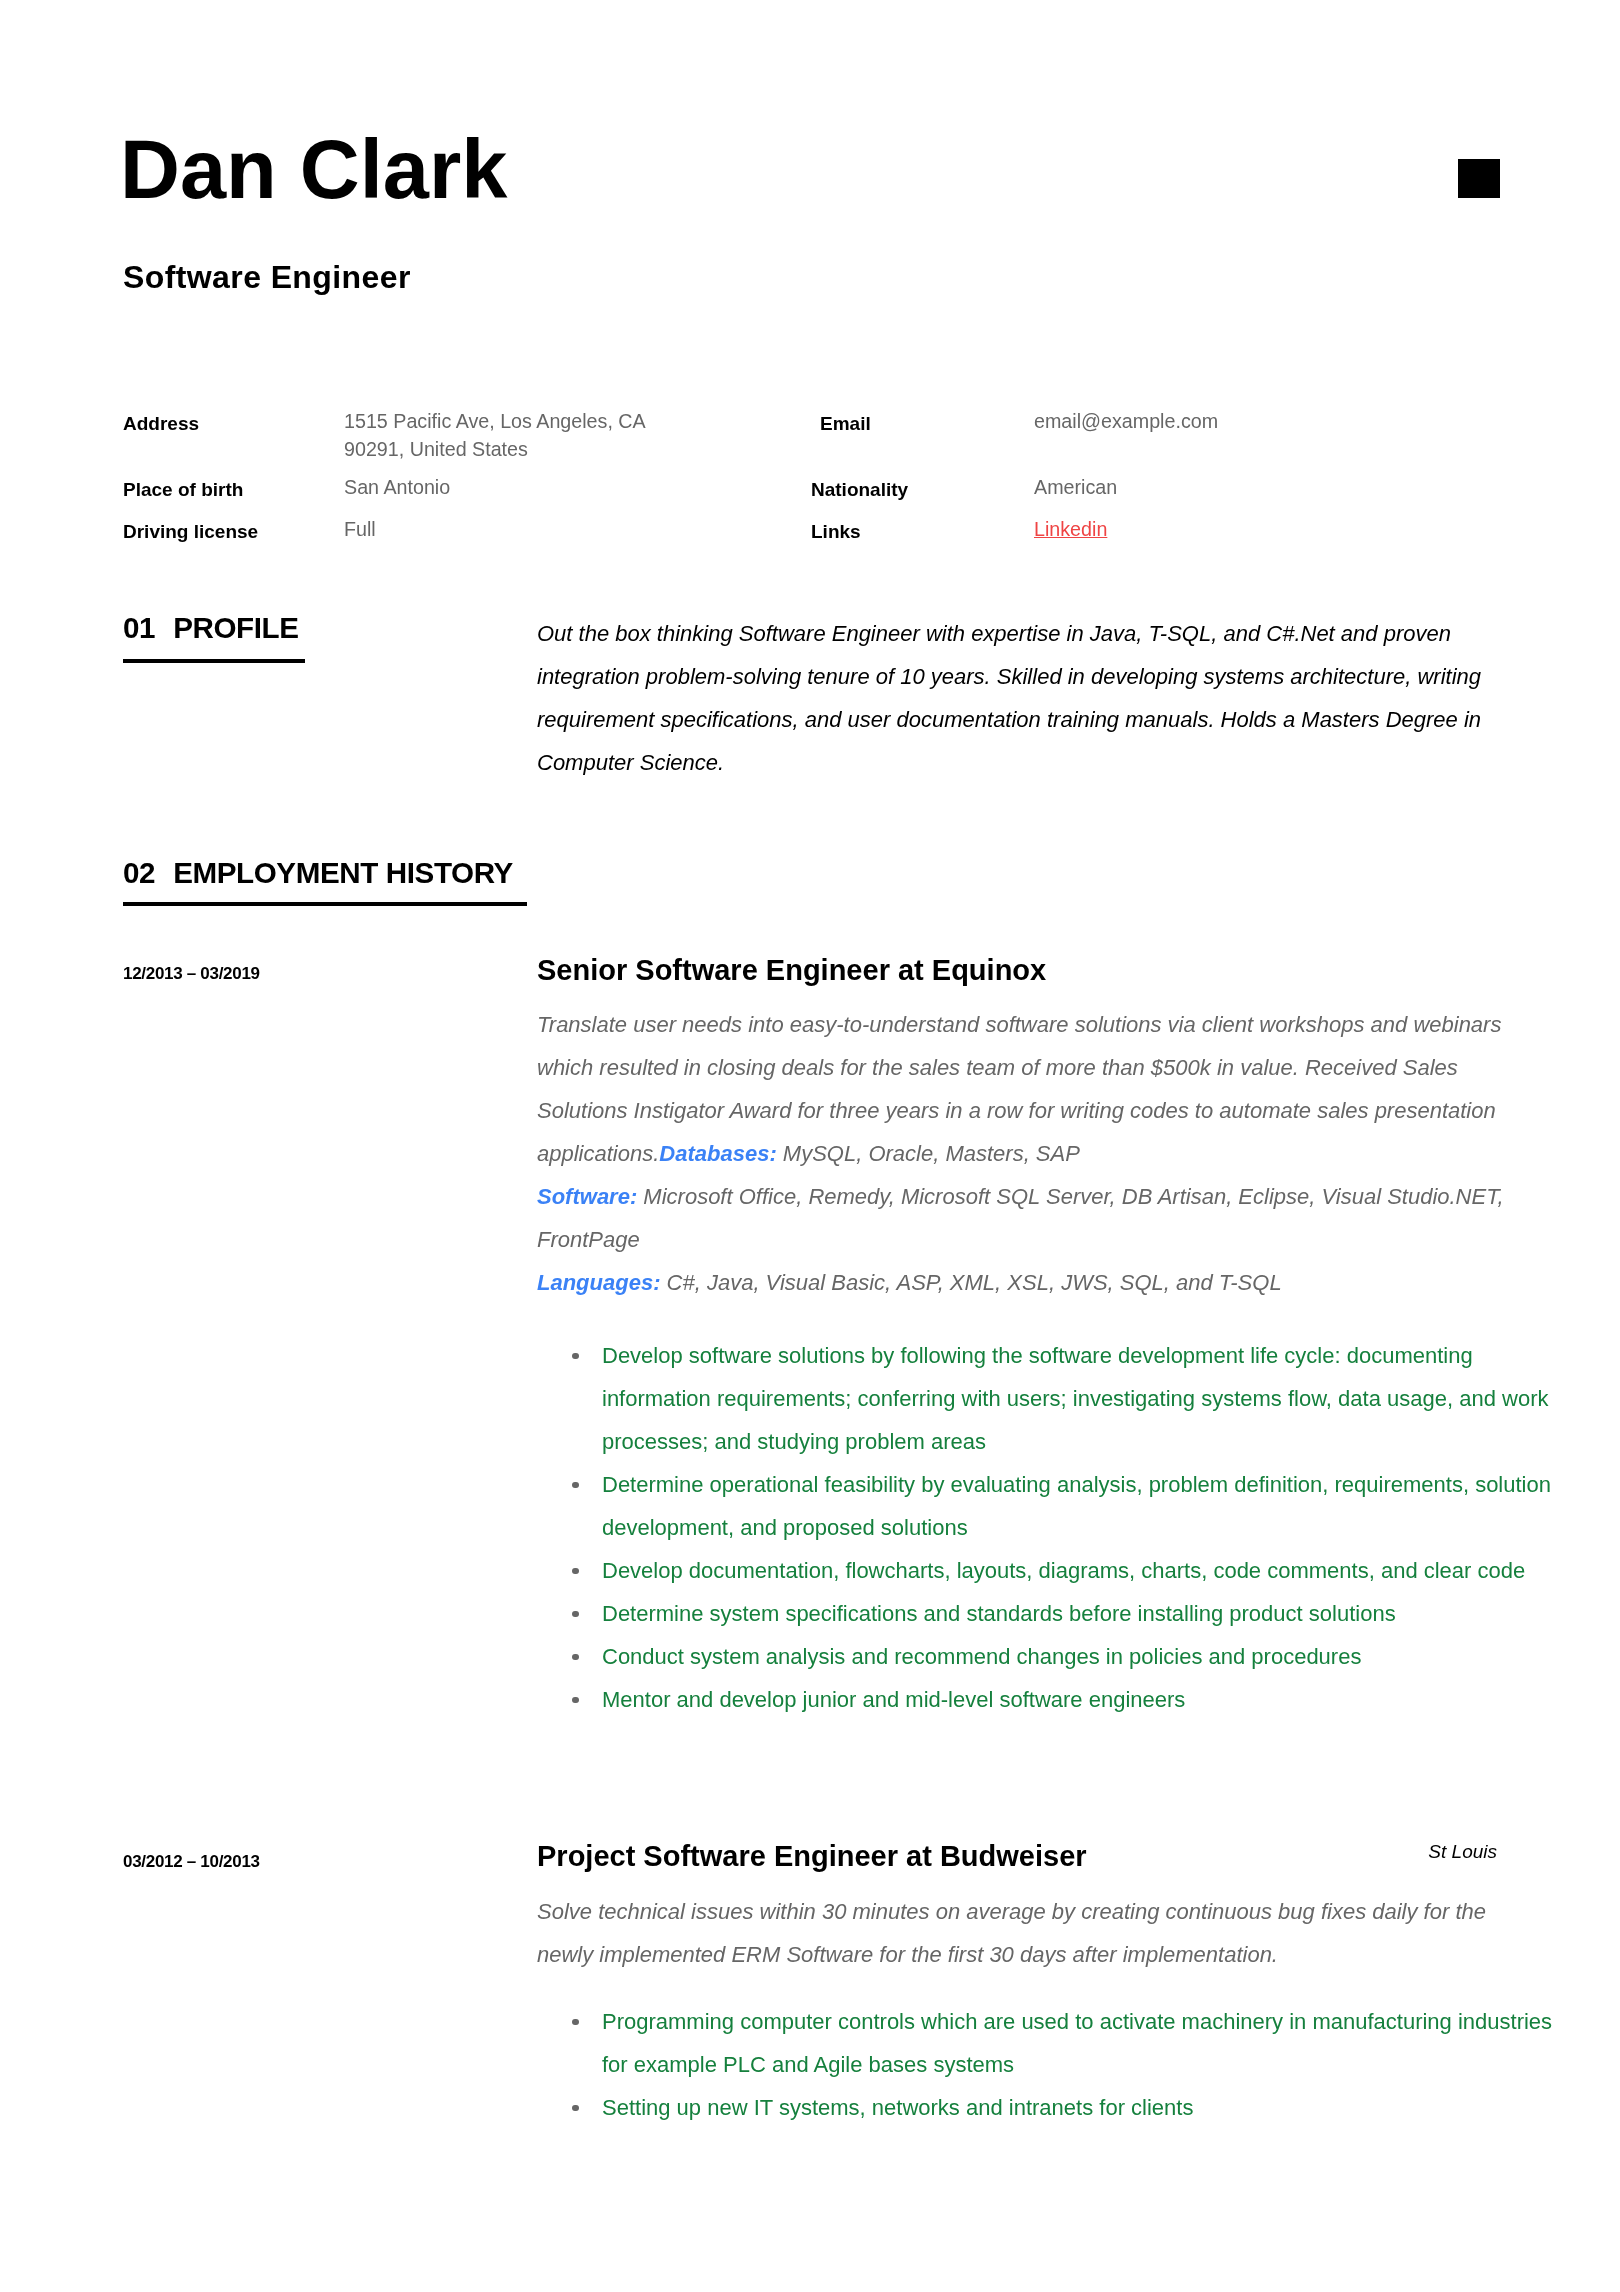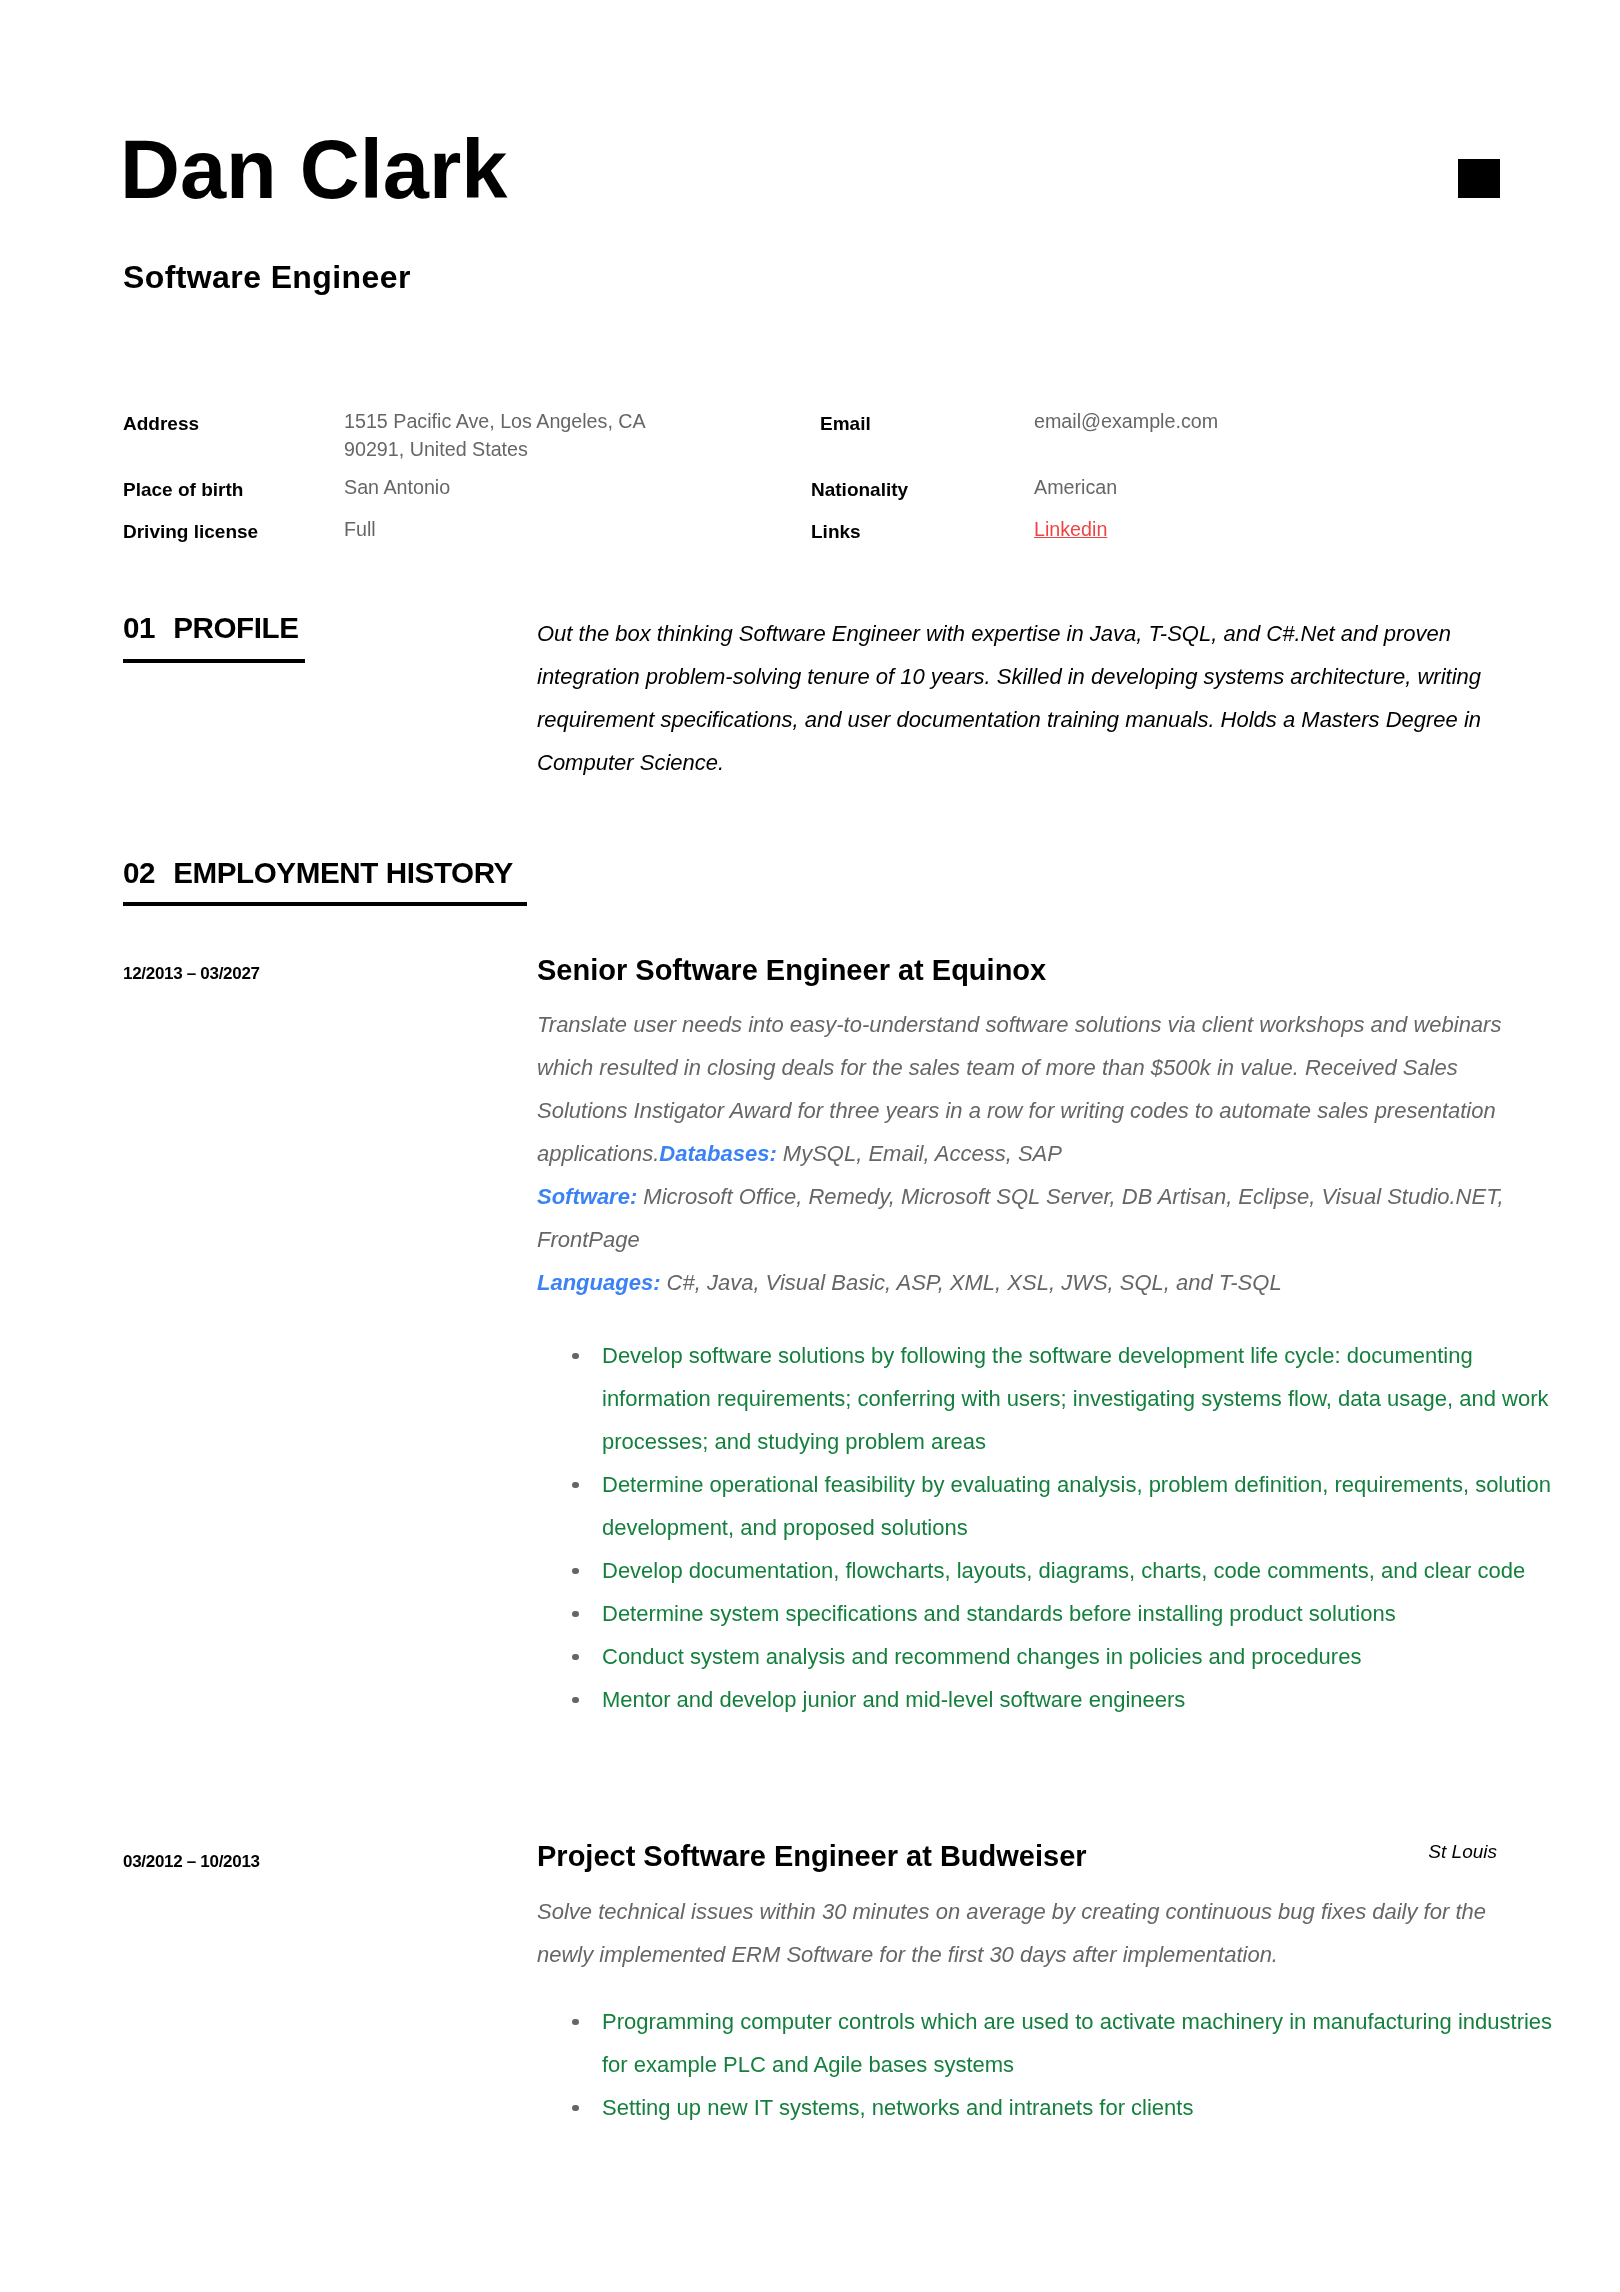--- a/index.html
+++ b/index.html
@@ -85,24 +85,24 @@
 </div>
 <div class="abs rule" style="top:659px; width:182px;"></div>
 <div class="abs profile-text">Out the box thinking Software Engineer with expertise in Java, T-SQL, and C#.Net and proven integration problem-solving tenure of 10 years. Skilled in developing systems architecture, writing requirement specifications, and user documentation training manuals. Holds a Masters Degree in Computer Science.</div>
 
 <div class="abs sec-heading" style="top:858px;">
   <span class="num">02</span><span>EMPLOYMENT HISTORY</span>
 </div>
 <div class="abs rule" style="top:902px; width:404px;"></div>
 
 <div>
-  <div class="abs date" style="top:965px;">12/2013 – 03/2027</div>
+  <div class="abs date" style="top:965px;">12/2013 – 03/2019</div>
   <div class="abs job-title" style="top:956px;">Senior Software Engineer at Equinox</div>
   <div class="abs desc" style="top:1003px;">
-    <span>Translate user needs into easy-to-understand software solutions via client workshops and webinars which resulted in closing deals for the sales team of more than $500k in value. Received  Sales Solutions Instigator Award for three years in a row for writing codes to automate sales presentation applications.</span><b>Databases:</b><span> MySQL, Email, Access, SAP</span><br>
+    <span>Translate user needs into easy-to-understand software solutions via client workshops and webinars which resulted in closing deals for the sales team of more than $500k in value. Received  Sales Solutions Instigator Award for three years in a row for writing codes to automate sales presentation applications.</span><b>Databases:</b><span> MySQL, Oracle, Masters, SAP</span><br>
     <b>Software:</b><span> Microsoft Office, Remedy, Microsoft SQL Server, DB Artisan, Eclipse, Visual Studio.NET, FrontPage</span><br>
     <b>Languages:</b><span> C#, Java, Visual Basic, ASP, XML, XSL, JWS, SQL, and T-SQL</span>
   </div>
   <ul class="abs bullets" style="top:1334px;">
     <li>Develop software solutions by following the software development life cycle: documenting information requirements; conferring with users; investigating systems flow, data usage, and work processes; and studying problem areas</li>
     <li>Determine operational feasibility by evaluating analysis, problem definition, requirements, solution development, and proposed solutions</li>
     <li>Develop documentation, flowcharts, layouts, diagrams, charts, code comments, and clear code</li>
     <li>Determine system specifications and standards before installing product solutions</li>
     <li>Conduct system analysis and recommend changes in policies and procedures</li>
     <li>Mentor and develop junior and mid-level software engineers</li>

